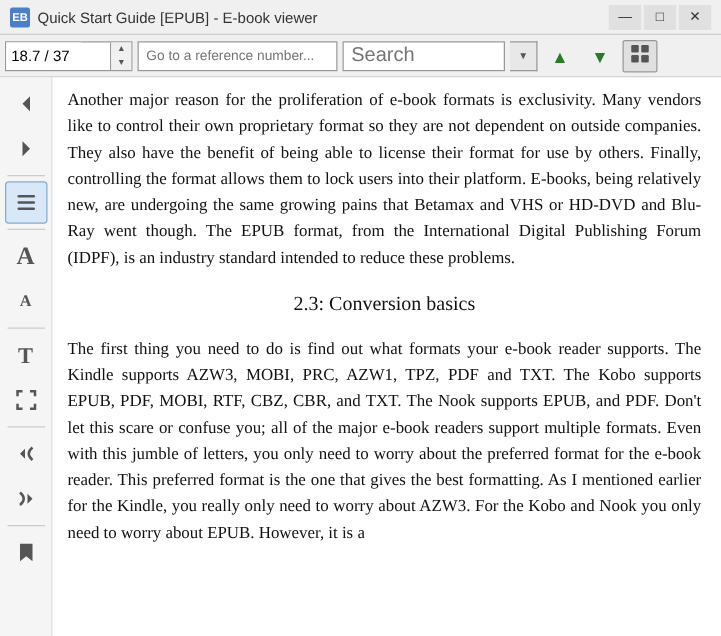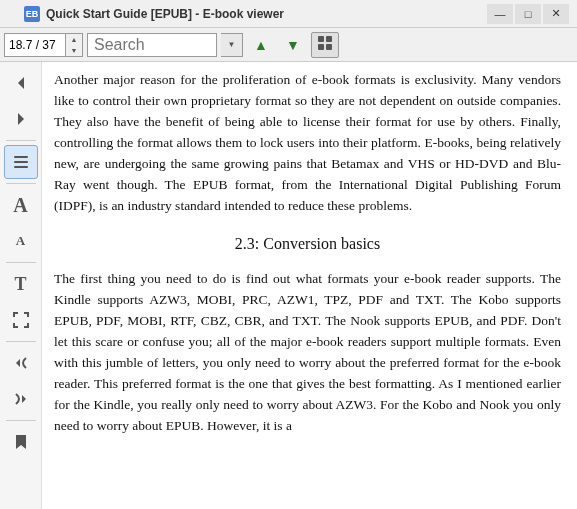--- a/index.html
+++ b/index.html
@@ -19,38 +19,36 @@
       display: flex;
       align-items: center;
       padding: 0 8px;
       border-bottom: 1px solid #ccc;
       justify-content: space-between;
     }
     .title-bar-left {
       display: flex;
       align-items: center;
       gap: 6px;
-      margin-left: 16px;
     }
     .title-icon {
       width: 16px;
       height: 16px;
       background: #4a7fcb;
       border-radius: 2px;
       display: flex;
       align-items: center;
       justify-content: center;
       color: white;
       font-size: 9px;
       font-weight: bold;
     }
     .title-text {
       font-size: 12px;
       color: #333;
-      font-weight: bold;
     }
     .title-controls {
       display: flex;
       gap: 2px;
     }
     .title-btn {
       width: 26px;
       height: 20px;
       border: none;
       background: #e0e0e0;
@@ -71,20 +69,21 @@
       padding: 0 4px;
       border-bottom: 1px solid #ccc;
       gap: 4px;
     }
     .page-input-group {
       display: flex;
       align-items: center;
       border: 1px solid #999;
       background: white;
       height: 24px;
+      gap: 23px;
     }
     .page-input {
       width: 60px;
       height: 22px;
       border: none;
       outline: none;
       padding: 0 4px;
       font-size: 12px;
       background: white;
     }
@@ -264,20 +263,21 @@
 </div>
 
 <div class="toolbar">
   <div class="page-input-group">
     <input class="page-input" type="text" value="18.7 / 37" style="">
     <div class="page-spinner">
       <button class="spinner-btn">▲</button>
       <button class="spinner-btn">▼</button>
     </div>
   </div>
+  <input class="ref-input" type="text" placeholder="Go to a reference number..." style="">
   <input class="search-input" type="text" placeholder="Search" style="">
   <button class="search-dropdown-btn">▼</button>
   <button class="nav-btn">
     <span class="nav-up">▲</span>
   </button>
   <button class="nav-btn">
     <span class="nav-down">▼</span>
   </button>
   <button class="prefs-btn">
     <span style="font-size:14px; color:#555;">

